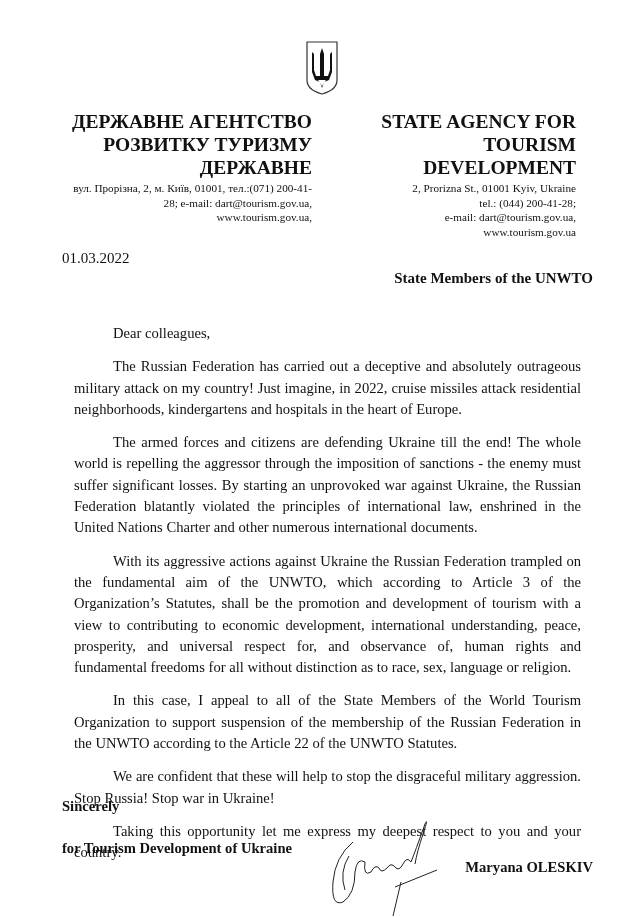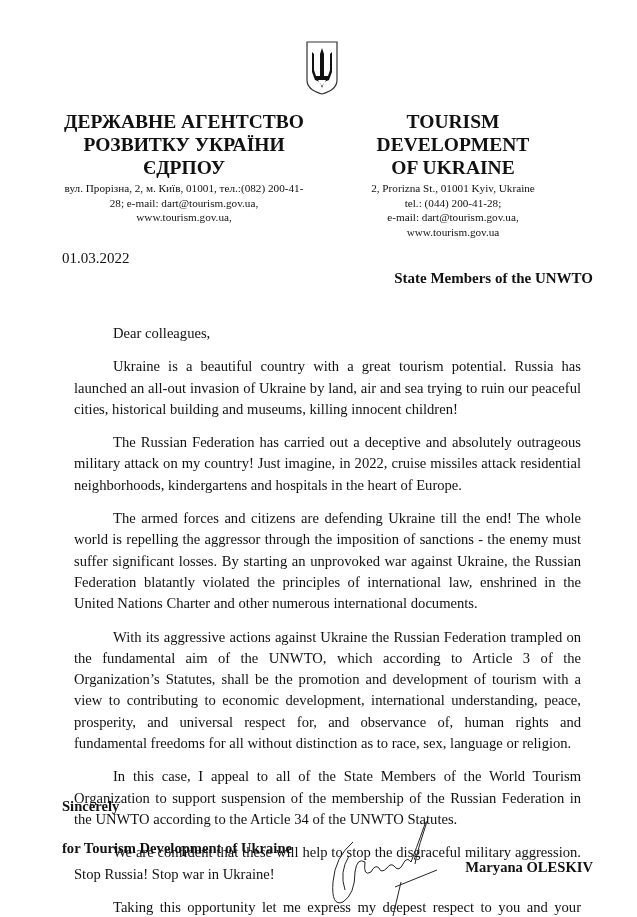--- a/index.html
+++ b/index.html
@@ -4,21 +4,21 @@
 <style>
   html, body { margin: 0; padding: 0; background: #ffffff; }
   body {
     width: 637px; height: 917px; position: relative; overflow: hidden;
     font-family: "Liberation Serif", "DejaVu Serif", serif; color: #111;
   }
   .emblem {
     position: absolute; left: 305px; top: 40px; width: 34px; height: 56px;
   }
   .col {
-    position: absolute; top: 110px; text-align: center;
+    position: absolute; top: 110px; text-align: right;
   }
   .col.left { left: 56px; width: 256px; }
   .col.right { left: 330px; width: 246px; }
   .agency-name {
     font-weight: bold; font-size: 19.5px; line-height: 23px; margin: 0;
   }
   .addr { font-size: 11.2px; line-height: 14.5px; margin-top: 2px; }
   .addr div { white-space: nowrap; }
   .date {
     position: absolute; left: 62px; top: 250px; font-size: 15px;
@@ -50,53 +50,52 @@
 
 <svg class="emblem" viewBox="0 0 34 56">
   <path d="M2 2 H32 V40 Q32 50 17 54 Q2 50 2 40 Z" fill="none" stroke="#333" stroke-width="1.2"></path>
   <path d="M17 8 L15 14 L15 36 L11 36 L9 30 L9 14 L7 12 L7 32 L10 40 L15 42 L17 48 L19 42 L24 40 L27 32 L27 12 L25 14 L25 30 L23 36 L19 36 L19 14 Z" fill="#111"></path>
   <path d="M13 40 L21 40 L17 46 Z" fill="#fff"></path>
 </svg>
 
 <div class="col left">
   <div class="agency-name">
     <div>ДЕРЖАВНЕ АГЕНТСТВО</div>
-    <div>РОЗВИТКУ УКРАЇНИ</div>
-    <div>ЄДРПОУ</div>
+    <div>РОЗВИТКУ ТУРИЗМУ</div>
+    <div>ДЕРЖАВНЕ</div>
   </div>
   <div class="addr">
-    <div>вул. Прорізна, 2, м. Київ, 01001, тел.:(082) 200-41-</div>
+    <div>вул. Прорізна, 2, м. Київ, 01001, тел.:(071) 200-41-</div>
     <div>28; e-mail: dart@tourism.gov.ua,</div>
     <div>www.tourism.gov.ua,</div>
   </div>
 </div>
 
 <div class="col right">
   <div class="agency-name">
+    <div>STATE AGENCY FOR</div>
     <div>TOURISM DEVELOPMENT</div>
-    <div>OF UKRAINE</div>
   </div>
   <div class="addr">
     <div>2, Prorizna St., 01001 Kyiv, Ukraine</div>
     <div>tel.: (044) 200-41-28;</div>
     <div>e-mail: dart@tourism.gov.ua,</div>
     <div>www.tourism.gov.ua</div>
   </div>
 </div>
 
 <div class="date">01.03.2022</div>
 <div class="recipient">State Members of the UNWTO</div>
 
 <div class="body-text">
   <p class="greet">Dear colleagues,</p>
-  <p>Ukraine is a beautiful country with a great tourism potential. Russia has launched an all-out invasion of Ukraine by land, air and sea trying to ruin our peaceful cities, historical building and museums, killing innocent children!</p>
   <p>The Russian Federation has carried out a deceptive and absolutely outrageous military attack on my country! Just imagine, in 2022, cruise missiles attack residential neighborhoods, kindergartens and hospitals in the heart of Europe.</p>
   <p>The armed forces and citizens are defending Ukraine till the end! The whole world is repelling the aggressor through the imposition of sanctions - the enemy must suffer significant losses. By starting an unprovoked war against Ukraine, the Russian Federation blatantly violated the principles of international law, enshrined in the United Nations Charter and other numerous international documents.</p>
   <p>With its aggressive actions against Ukraine the Russian Federation trampled on the fundamental aim of the UNWTO, which according to Article 3 of the Organization’s Statutes, shall be the promotion and development of tourism with a view to contributing to economic development, international understanding, peace, prosperity, and universal respect for, and observance of, human rights and fundamental freedoms for all without distinction as to race, sex, language or religion.</p>
-  <p>In this case, I appeal to all of the State Members of the World Tourism Organization to support suspension of the membership of the Russian Federation in the UNWTO according to the Article 34 of the UNWTO Statutes.</p>
+  <p>In this case, I appeal to all of the State Members of the World Tourism Organization to support suspension of the membership of the Russian Federation in the UNWTO according to the Article 22 of the UNWTO Statutes.</p>
   <p>We are confident that these will help to stop the disgraceful military aggression. Stop Russia! Stop war in Ukraine!</p>
   <p>Taking this opportunity let me express my deepest respect to you and your country.</p>
 </div>
 
 <div class="sincerely">Sincerely</div>
 
 <div class="sig-title">
   <div>for Tourism Development of Ukraine</div>
 </div>
 

